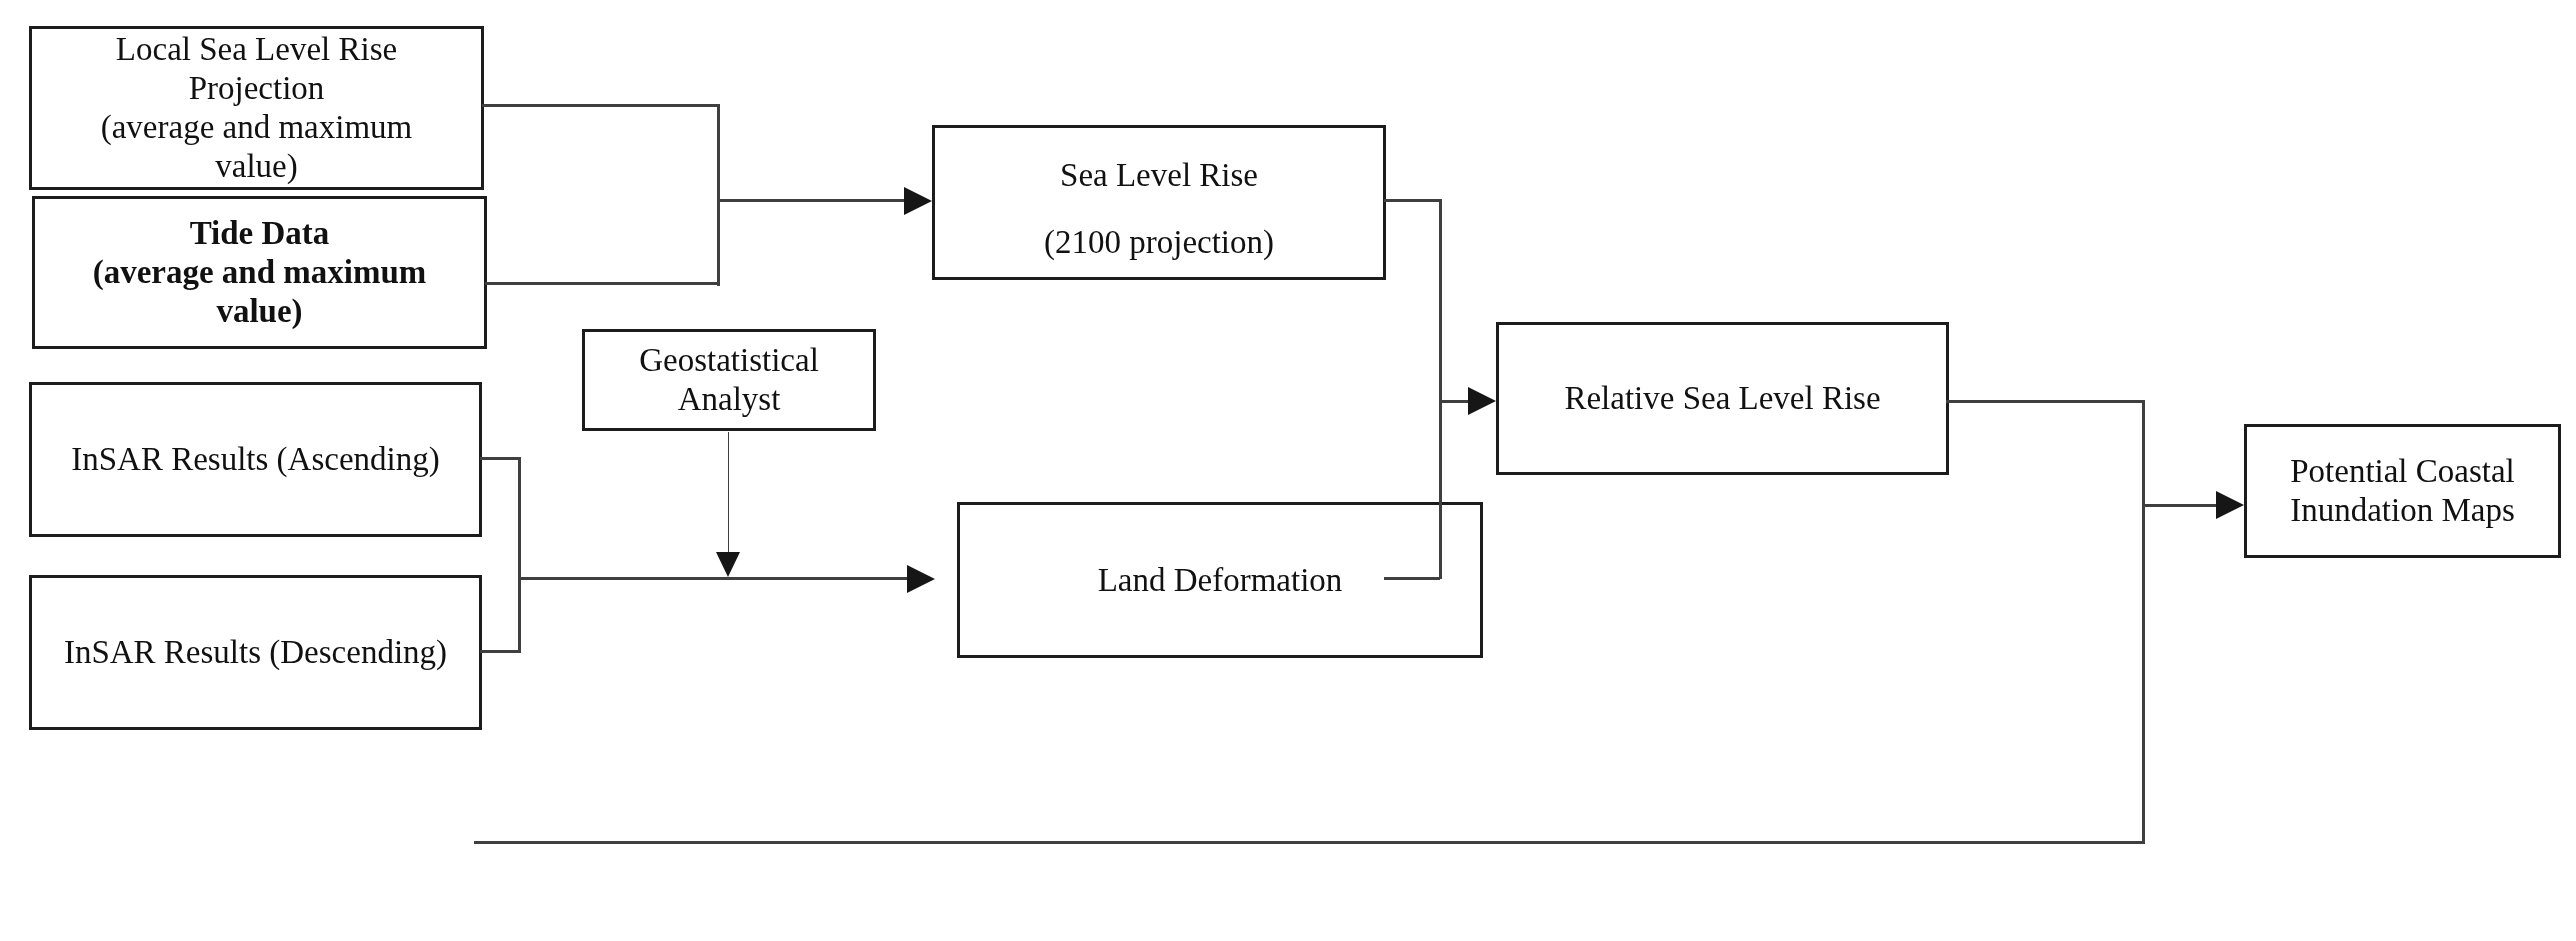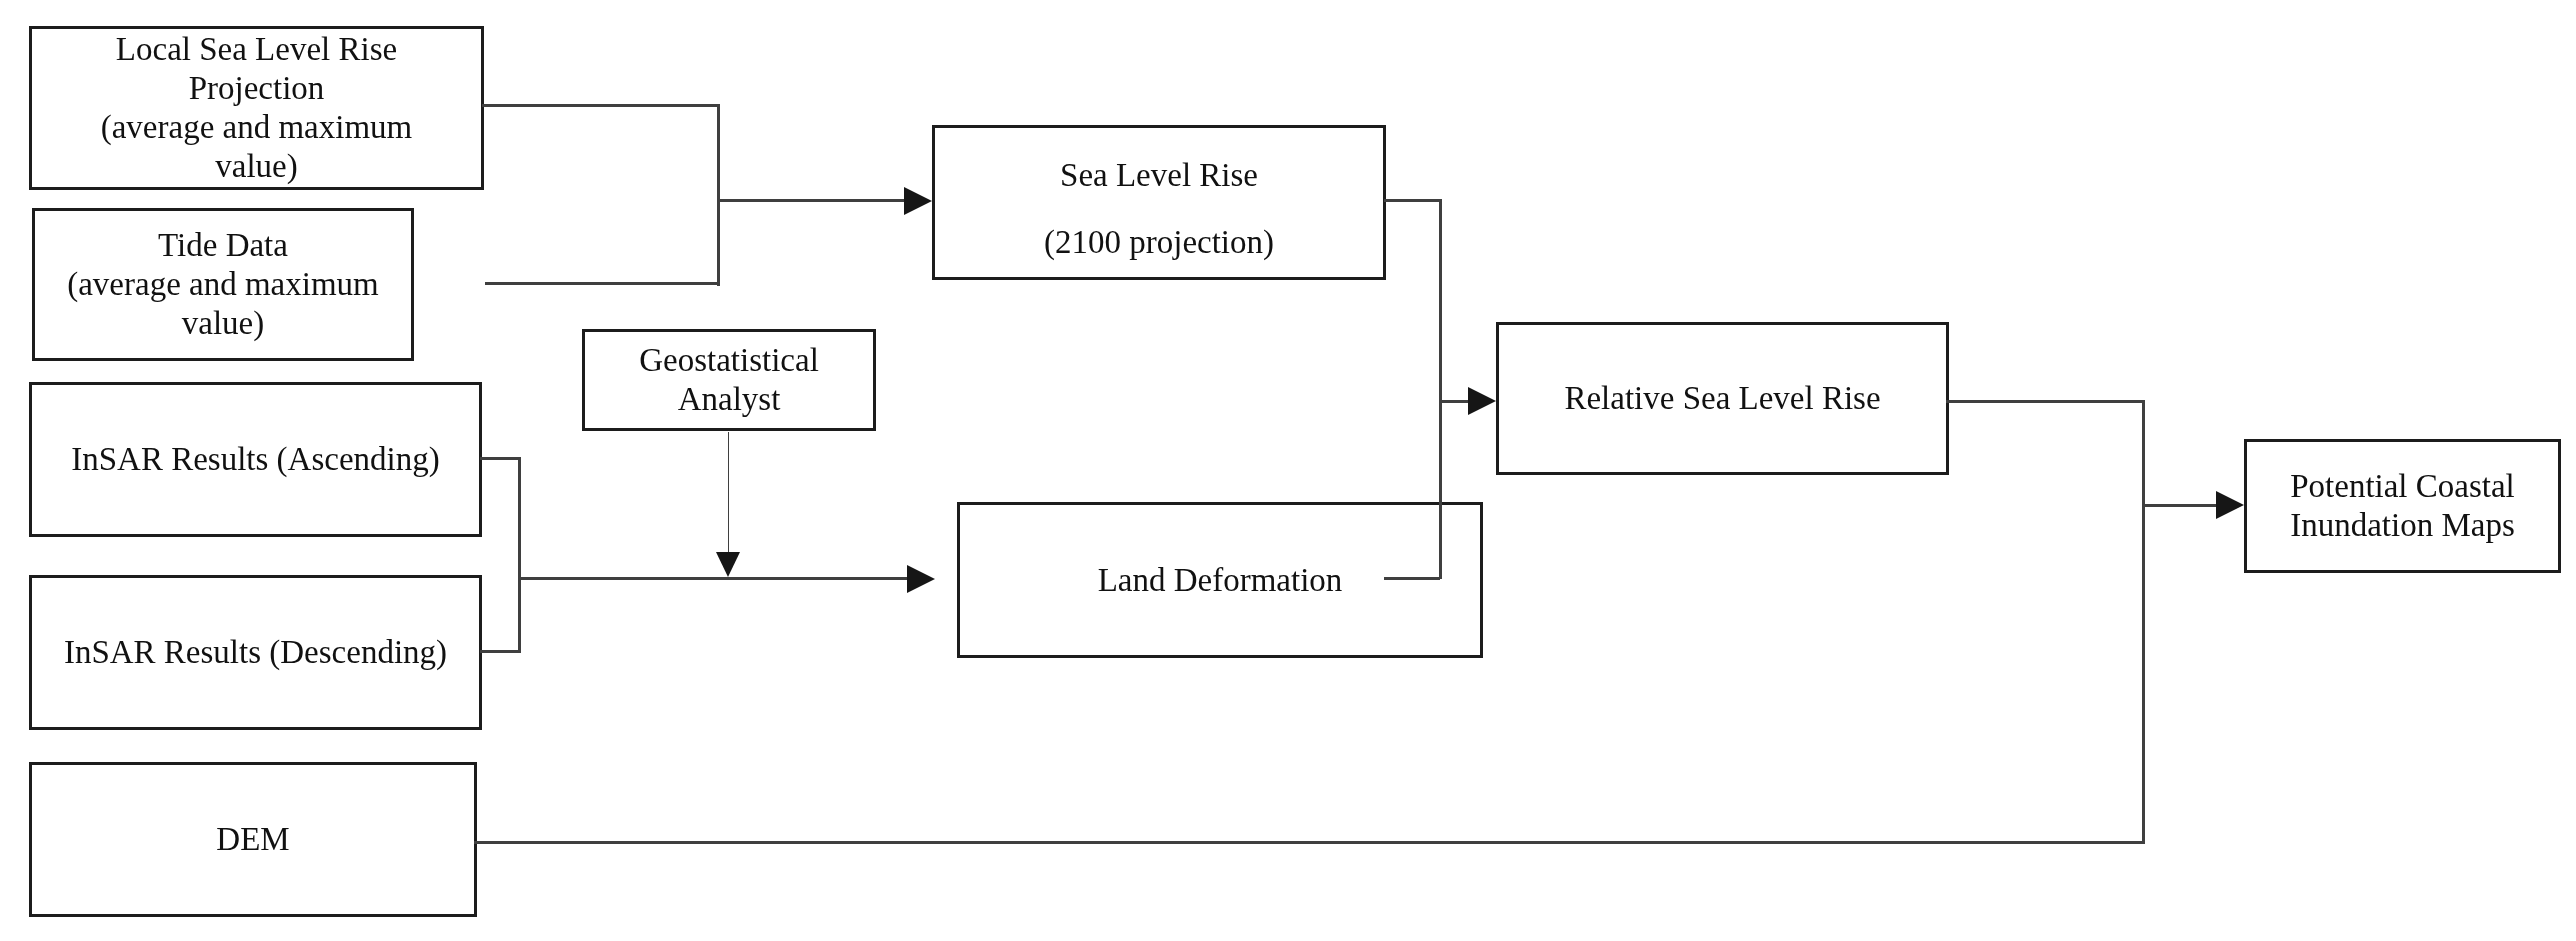--- a/index.html
+++ b/index.html
@@ -31,29 +31,29 @@
     border-left:28px solid #161616;
   }
   .arrow-down{
     position:absolute;width:0;height:0;
     border-left:12.8px solid transparent;
     border-right:12.8px solid transparent;
     border-top:25.6px solid #161616;
   }
   
   #n-a{left:29px;top:25.6px;width:455px;height:164px;}
-  #n-b{left:32px;top:208px;width:382px;height:153px;}
+  #n-b{left:32px;top:196px;width:455px;height:153px;font-weight:bold;}
   #n-c{left:29px;top:382px;width:453px;height:155px;}
   #n-d{left:29px;top:575px;width:453px;height:155px;}
   #n-e{left:29px;top:762px;width:448px;height:155px;}
   #n-f{left:582px;top:329px;width:294px;height:102px;align-items:center;}
   #n-g{left:932px;top:125px;width:454px;height:155px;align-items:flex-end;}
   #n-h{left:957px;top:502px;width:526px;height:156px;}
   #n-i{left:1496px;top:322px;width:453px;height:153px;}
-  #n-j{left:2244px;top:439px;width:317px;height:134px;}
+  #n-j{left:2244px;top:424px;width:317px;height:134px;}
 </style>
 </head>
 <body>
 
 <div class="canvas">
 
   <div class="node" id="n-a">
     <span class="lbl">Local Sea Level Rise
 Projection
 (average and maximum
@@ -62,23 +62,20 @@
   <div class="node" id="n-b">
     <span class="lbl">Tide Data
 (average and maximum
 value)</span>
   </div>
   <div class="node" id="n-c">
     <span class="lbl">InSAR Results (Ascending)</span>
   </div>
   <div class="node" id="n-d">
     <span class="lbl">InSAR Results (Descending)</span>
-  </div>
-  <div class="node" id="n-e">
-    <span class="lbl">DEM</span>
   </div>
   <div class="node" id="n-f">
     <span class="lbl">Geostatistical
 Analyst</span>
   </div>
   <div class="node wide-lines" id="n-g">
     <span class="lbl">Sea Level Rise
 (2100 projection)</span>
   </div>
   <div class="node" id="n-h">

